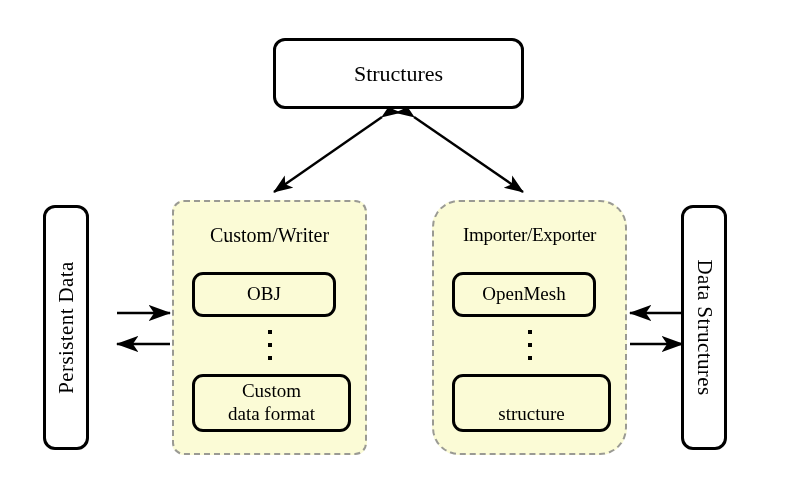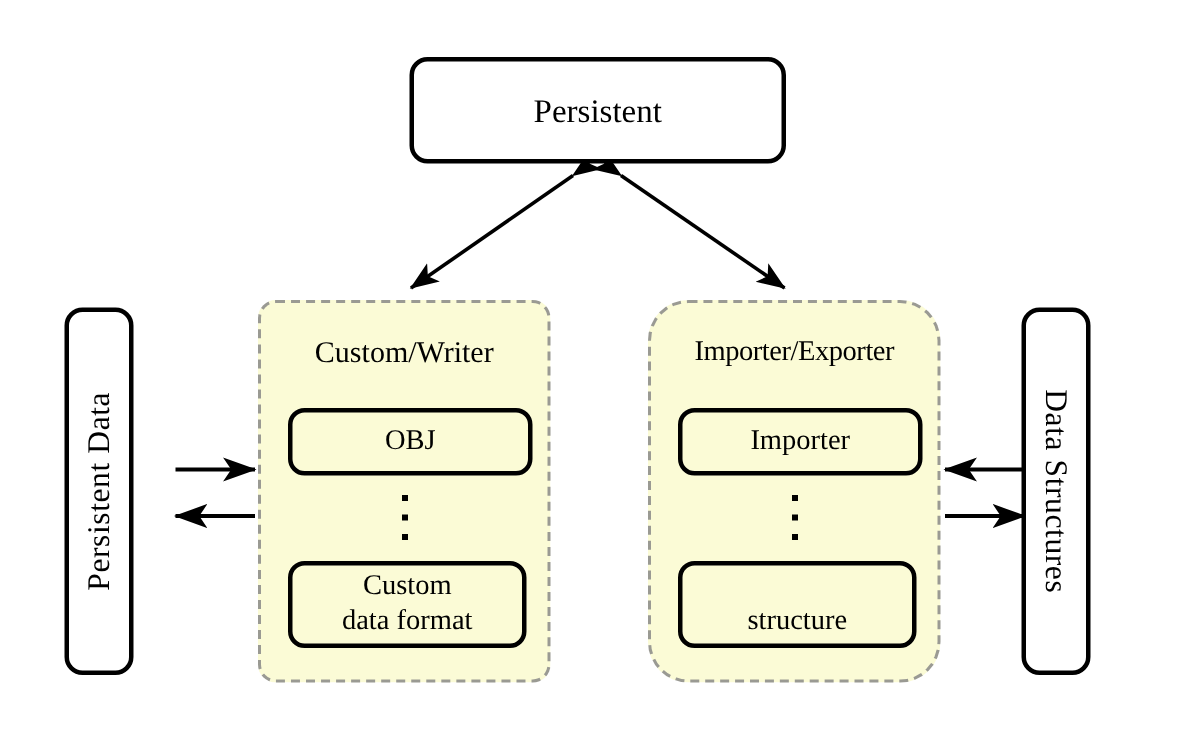--- a/index.html
+++ b/index.html
@@ -122,21 +122,21 @@
     display: flex;
     align-items: center;
     justify-content: center;
     text-align: center;
     font-size: 19px;
     line-height: 1.2;
   }
   .item.top {
     left: 18px;
     top: 70px;
-    width: 163px;
+    width: 144px;
     height: 45px;
   }
   .item.bottom {
     left: 18px;
     top: 172px;
     width: 159px;
     height: 58px;
   }
 
   
@@ -189,21 +189,21 @@
     <line x1="117" y1="313" x2="170" y2="313" stroke="#000000" stroke-width="2.6" marker-end="url(#ahs)"></line>
 
     <line x1="170" y1="344" x2="117" y2="344" stroke="#000000" stroke-width="2.6" marker-end="url(#ahs)"></line>
 
     <line x1="683" y1="313" x2="630" y2="313" stroke="#000000" stroke-width="2.6" marker-end="url(#ahs)"></line>
 
     <line x1="630" y1="344" x2="683" y2="344" stroke="#000000" stroke-width="2.6" marker-end="url(#ahs)"></line>
   </svg>
 
   <div class="node" id="iomanager-node">
-    <span>Persistent</span>
+    <span>Structures</span>
   </div>
 
   <div class="side-node" id="persistent-data-node">
     <span class="vtext">Persistent Data</span>
   </div>
 
   <div class="side-node" id="data-structures-node">
     <span class="vtext">Data Structures</span>
   </div>
 
@@ -225,21 +225,21 @@
         <span>Custom</span><br>
         <span>data format</span>
       </span>
     </div>
   </div>
 
   <div class="group" id="importer-exporter-group">
     <div class="group-title">Importer/Exporter</div>
 
     <div class="item top">
-      <span>Importer</span>
+      <span>OpenMesh</span>
     </div>
 
     <div class="ellipsis">
       <span></span>
         <span></span>
         <span></span>
     </div>
 
     <div class="item bottom">
       <span>

